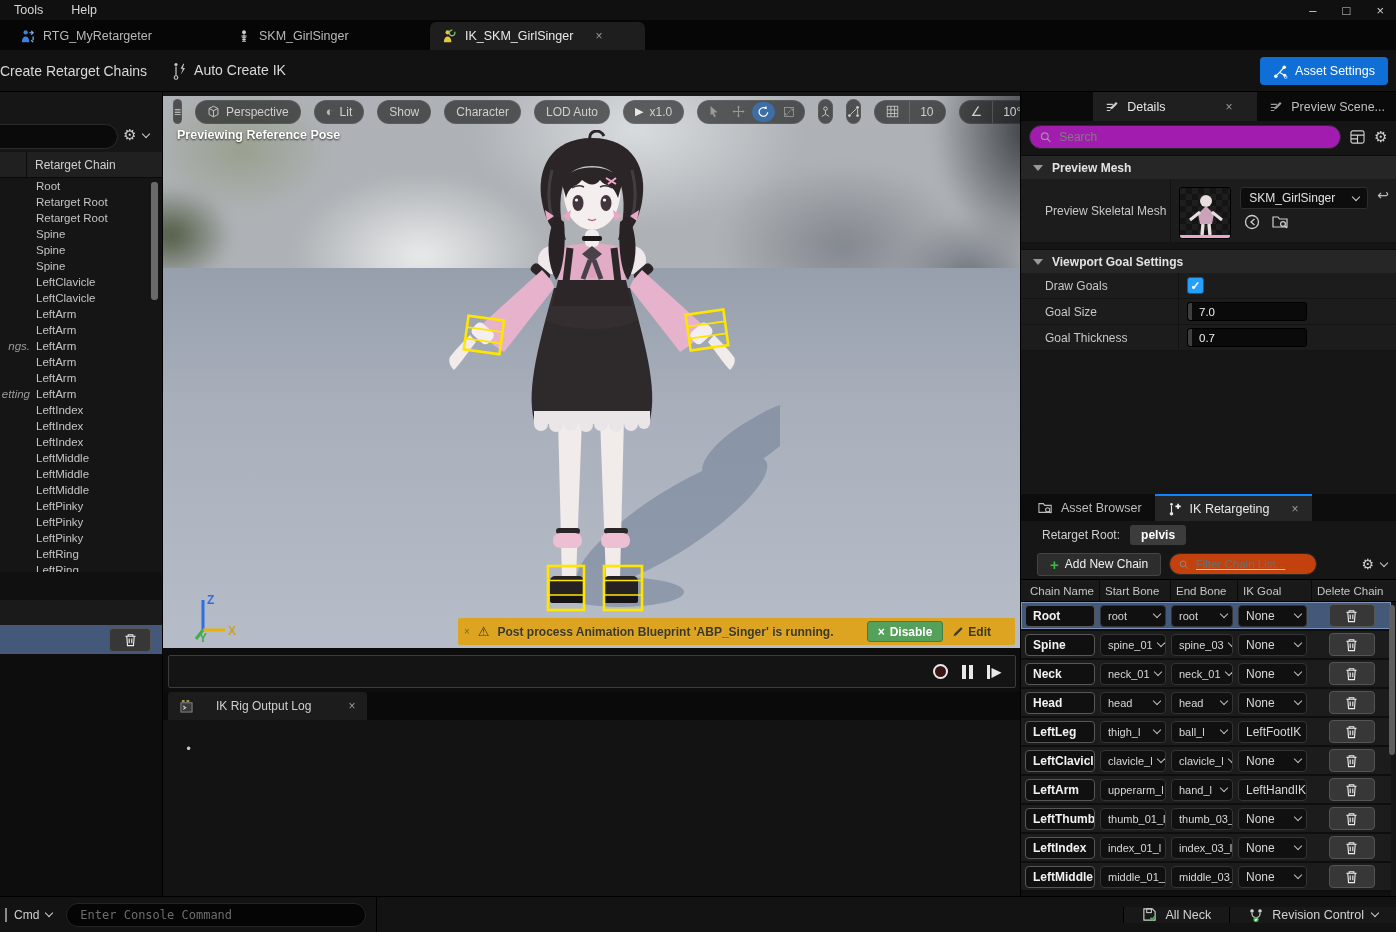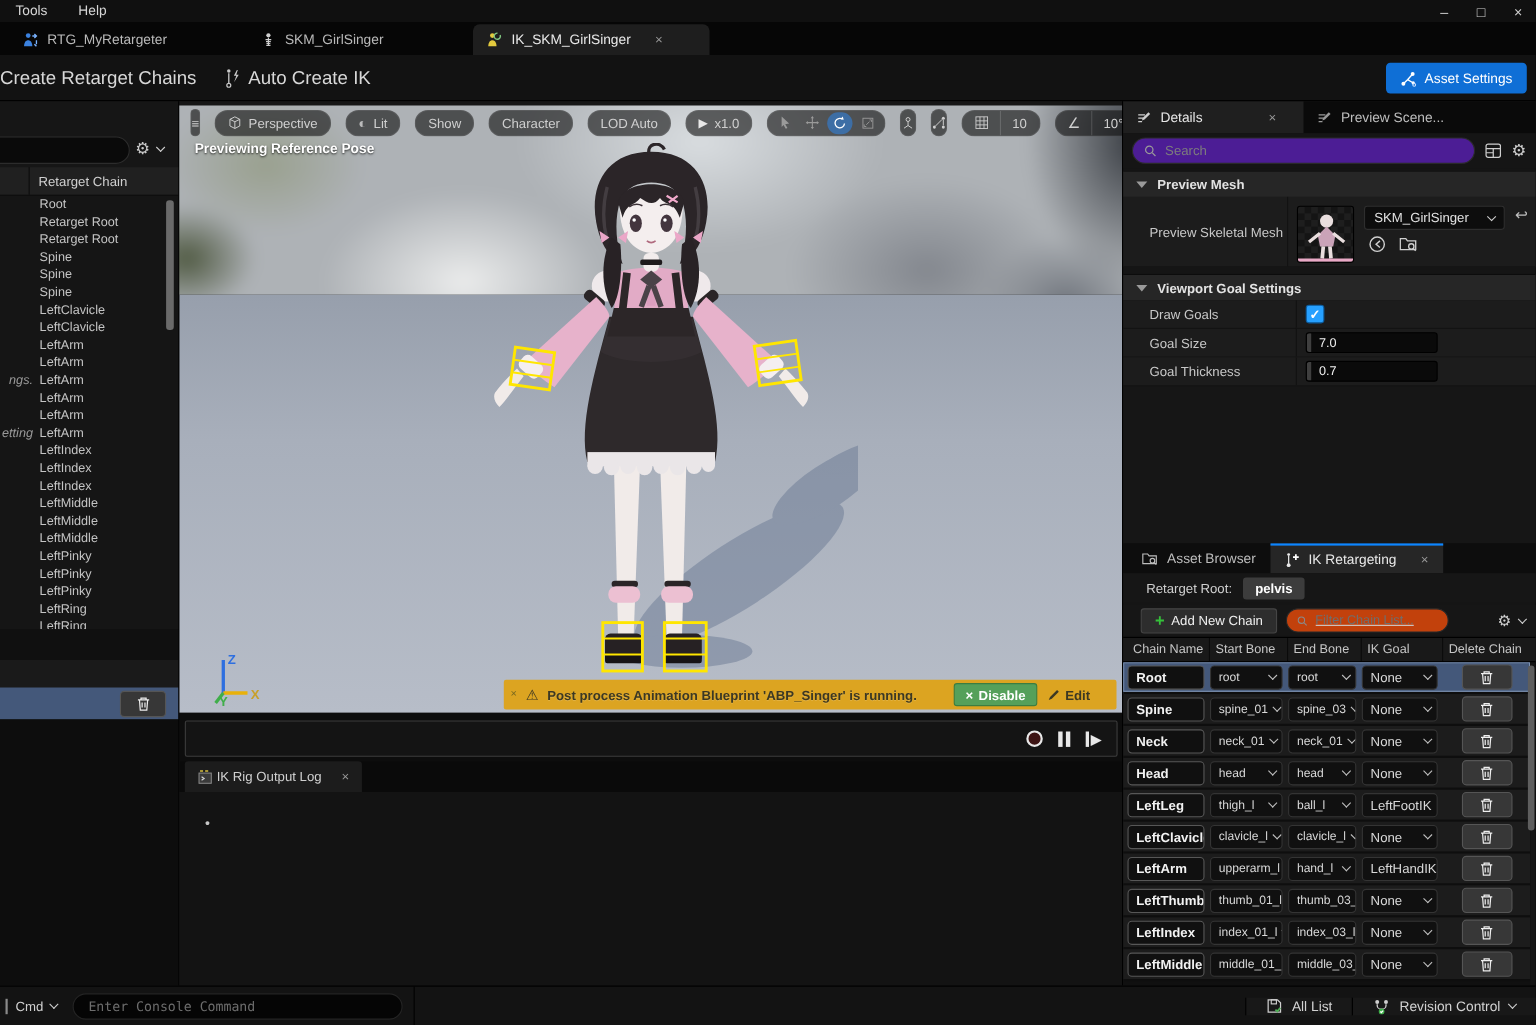--- a/index.html
+++ b/index.html
@@ -14,21 +14,21 @@
   .win-controls { margin-left:auto; display:flex; align-items:center; gap:26px; padding-right:12px; color:#cfcfcf; font-size:13px; }
 
   
   .tabbar { position:absolute; left:0; top:20px; width:1396px; height:30px; background:#060606; }
   .doc-tab { position:absolute; top:2px; height:28px; display:flex; align-items:center; gap:8px; padding:0 12px; color:#b9b9b9; font-size:12.5px; }
   .doc-tab.active { background:#1e1e1e; border-radius:6px 6px 0 0; color:#e8e8e8; }
   .tab-close { margin-left:14px; color:#9a9a9a; font-size:12px; }
 
   
   .toolbar { position:absolute; left:0; top:50px; width:1396px; height:42px; background:#121212; border-bottom:1px solid #000; display:flex; align-items:center; }
-  .tool-item { display:flex; align-items:center; gap:7px; color:#d8d8d8; font-size:17px; }
+  .tool-item { display:flex; align-items:flex-start; gap:7px; color:#d8d8d8; font-size:14px; }
   .asset-settings-btn { position:absolute; right:8px; top:7px; height:28px; background:#0f6fd6; border:none; border-radius:4px; color:#fff; display:flex; align-items:center; gap:7px; padding:0 13px; font-size:12.5px; font-family:inherit; }
 
   
   .left-panel { position:absolute; left:0; top:92px; width:163px; bottom:36px; background:#161616; border-right:1px solid #000; overflow:hidden; }
   .lp-search { position:absolute; left:-36px; top:32px; width:154px; height:25px; background:#0a0a0a; border:1px solid #2c2c2c; border-radius:13px; }
   .lp-gear { position:absolute; left:123px; top:34px; display:flex; align-items:center; gap:7px; color:#c9c9c9; font-size:15px; }
   .lp-header { position:absolute; left:0; top:60px; width:163px; height:26px; background:#202020; display:flex; align-items:center; border-bottom:1px solid #0a0a0a; }
   .lp-header .c1 { width:27px; height:100%; border-right:1px solid #0c0c0c; }
   .lp-header .c2 { padding-left:8px; color:#cfcfcf; font-size:12px; }
   .lp-list { position:absolute; left:0; top:86px; width:163px; height:394px; background:#151515; overflow:hidden; }
@@ -76,30 +76,30 @@
   .disable-btn { margin-left:auto; height:21px; background:#55a05a; border:1px solid #3c7d41; border-radius:3px; color:#fff; font-weight:bold; font-size:12px; display:flex; align-items:center; gap:5px; padding:0 10px; font-family:inherit; }
   .edit-btn { display:flex; align-items:center; gap:5px; color:#3c3823; font-weight:bold; font-size:12px; margin-right:14px; background:none; border:none; font-family:inherit; }
 
   .timeline { position:absolute; left:5px; top:563px; width:848px; height:33px; background:#141414; border:1px solid #3c3c3c; border-radius:2px; display:flex; align-items:center; justify-content:flex-end; gap:14px; padding-right:14px; }
   .rec-circle { width:15px; height:15px; border:2.5px solid #e8e8e8; border-radius:50%; background:#3d1414; }
   .pause-icon { display:flex; gap:3px; } .pause-icon i { width:4px; height:14px; background:#e8e8e8; }
   .step-icon { display:flex; align-items:center; gap:2px; } .step-icon i { width:3px; height:14px; background:#e8e8e8; } .step-icon b { color:#e8e8e8; font-size:12px; }
 
   .log-panel { position:absolute; left:0; top:600px; width:857px; bottom:0; background:#131313; }
   .log-tabs { height:28px; background:#0a0a0a; display:flex; }
-  .log-tab { height:28px; background:#1c1c1c; display:flex; align-items:center; gap:4px; padding:0 12px; margin-left:5px; color:#d0d0d0; font-size:12px; border-radius:3px 3px 0 0; }
+  .log-tab { height:28px; background:#1c1c1c; display:flex; align-items:center; gap:23px; padding:0 12px; margin-left:5px; color:#d0d0d0; font-size:12px; border-radius:3px 3px 0 0; }
   .log-body { padding:22px 0 0 22px; font-family:"DejaVu Sans Mono", monospace; font-size:12px; color:#c8c8c8; display:flex; gap:10px; }
 
   
   .right-panel { position:absolute; left:1020px; top:92px; width:376px; bottom:36px; background:#151515; border-left:1px solid #000; overflow:hidden; }
-  .rp-tabs { position:absolute; left:0; top:0; width:376px; height:29px; background:#0a0a0a; display:flex; }
+  .rp-tabs { position:absolute; left:0; top:0; width:376px; height:29px; background:#0a0a0a; display:flex;justify-content:flex-end; }
   .rp-tab { display:flex; align-items:center; gap:8px; padding:0 12px; font-size:12.5px; color:#bdbdbd; }
   .rp-tab.active { background:#1f1f1f; color:#e6e6e6; }
   .rp-search-row { position:absolute; left:0; top:29px; width:376px; height:32px; background:#151515; display:flex; align-items:center; padding:0 8px; gap:9px; }
-  .search-pill { flex:0 0 312px; height:24px; background:#4c1d95; border:1px solid #2a2a2a; border-radius:13px; display:flex; align-items:center; gap:8px; padding:0 10px; }
+  .search-pill { flex:0 0 312px; height:24px; background:#a21caf; border:1px solid #2a2a2a; border-radius:13px; display:flex; align-items:center; gap:8px; padding:0 10px; }
   .search-pill input { background:transparent; border:none; outline:none; color:#cfcfcf; font-size:12px; width:100%; font-family:inherit; }
   .search-pill input::placeholder { color:#7d7d7d; }
   .sec-header { position:absolute; left:0; width:376px; height:24px; background:#262626; border-top:1px solid #0c0c0c; display:flex; align-items:center; gap:9px; padding-left:12px; color:#e3e3e3; font-weight:bold; font-size:12px; }
   .tri-down { width:0; height:0; border-left:5px solid transparent; border-right:5px solid transparent; border-top:6px solid #9a9a9a; }
   .prop-row { position:absolute; left:0; width:376px; background:#1c1c1c; border-bottom:1px solid #141414; display:flex; align-items:center; }
   .prop-label { width:158px; padding-left:24px; color:#c8c8c8; font-size:12px; border-right:1px solid #121212; align-self:stretch; display:flex; align-items:center; }
   .prop-value { flex:1; display:flex; align-items:center; padding-left:8px; }
   .thumb { width:52px; height:52px; border-radius:3px; position:relative; overflow:hidden; border:1px solid #000;
     background:repeating-conic-gradient(#141414 0% 25%, #1e1e1e 0% 50%) 0 0/12px 12px; }
   .thumb .pinkline { position:absolute; left:0; bottom:0; width:100%; height:3px; background:#e9a9c6; }
@@ -1079,21 +1079,21 @@
   </div>
   <input class="console-input" placeholder="Enter Console Command" style="">
   <div class="sb-divider"></div>
   <div class="sb-right">
     <div class="sb-group">
       <svg width="15" height="15" viewBox="0 0 16 16">
         <path d="M2 2h9l3 3v9H2z" fill="none" stroke="#cfcfcf" stroke-width="1.2"></path>
         <rect x="5" y="2" width="5" height="4" fill="none" stroke="#cfcfcf" stroke-width="1.1"></rect>
         <path d="M9 11.5l1.8 1.8 3-3.5" stroke="#4fae55" stroke-width="1.8" fill="none"></path>
       </svg>
-      <span>All List</span>
+      <span>All Neck</span>
     </div>
     <div class="sb-group">
       <svg width="16" height="16" viewBox="0 0 16 16">
         <circle cx="4" cy="4" r="1.8" fill="#cfcfcf"></circle>
           <circle cx="12" cy="4" r="1.8" fill="#cfcfcf"></circle>
         <path d="M4 6v1a4 3.5 0 0 0 8 0V6" stroke="#cfcfcf" stroke-width="1.2" fill="none"></path>
         <circle cx="8" cy="12.5" r="2.6" fill="#3fae4a"></circle>
         <path d="M6.8 12.5l1 1 1.6-1.8" stroke="#fff" stroke-width="1.1" fill="none"></path>
       </svg>
       <span>Revision Control</span>

